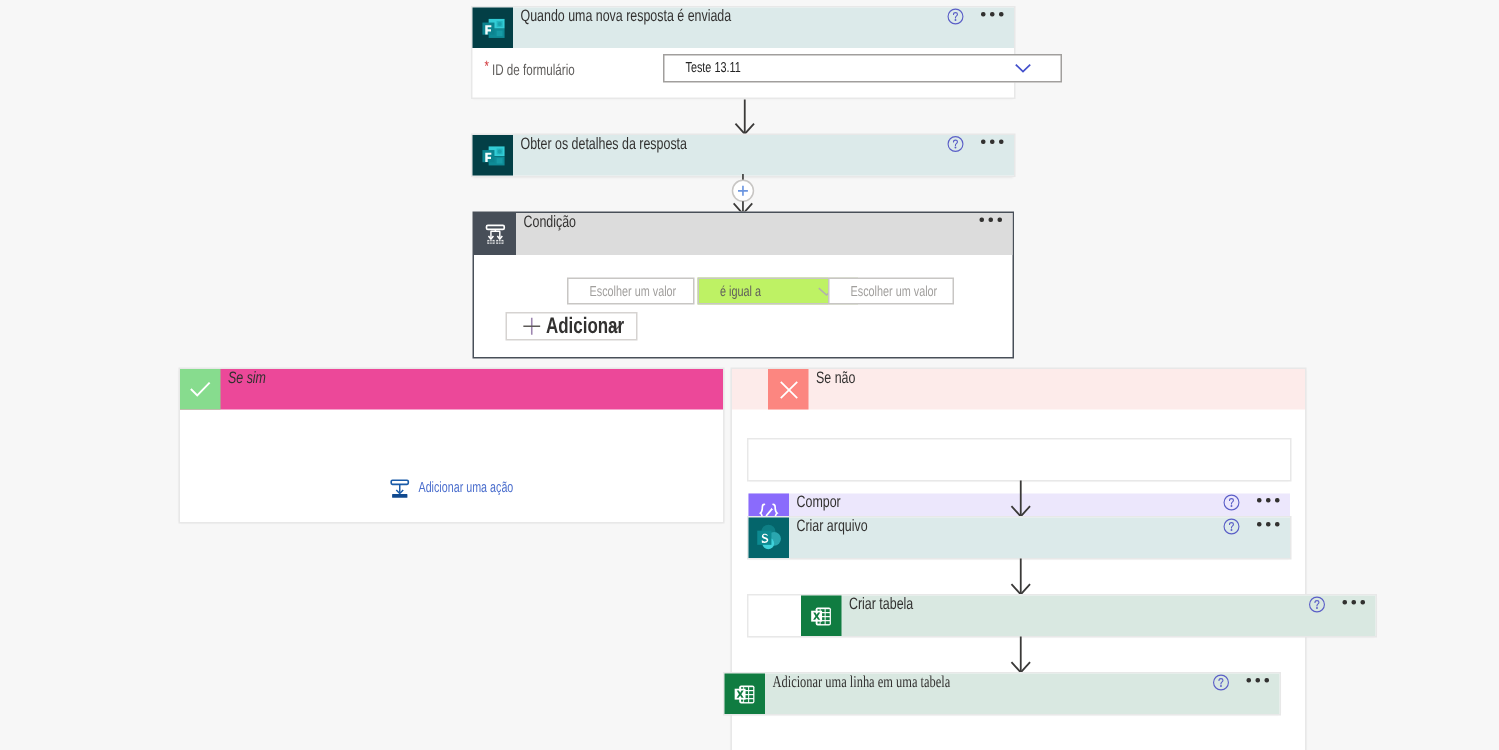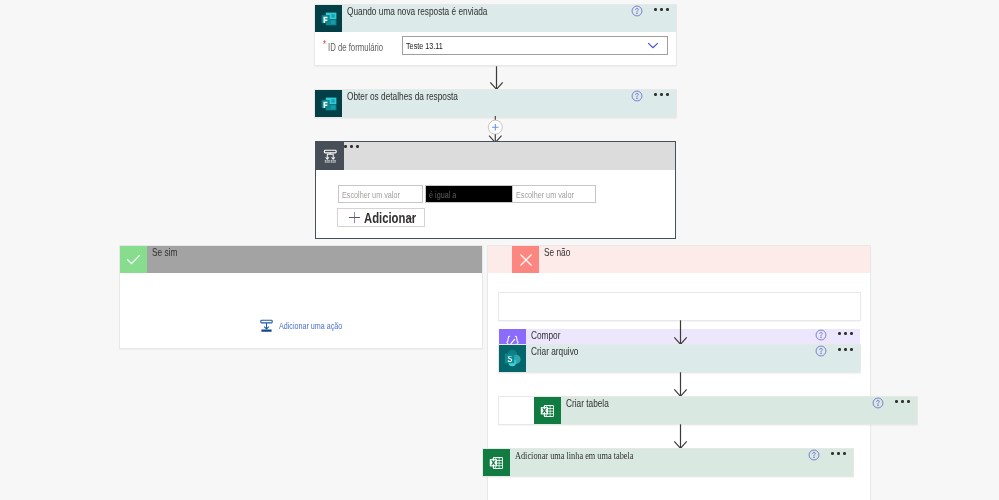--- a/index.html
+++ b/index.html
@@ -6,21 +6,21 @@
 body{width:999px;height:500px;background:#f7f7f7;font-family:"Liberation Sans",sans-serif;overflow:hidden;position:relative;}
 .card{position:absolute;box-sizing:border-box;background:#fff;box-shadow:0 0 0 1px #e8e8e8, 0 0.8px 1.8px rgba(0,0,0,0.13);}
 .hdr{display:flex;align-items:flex-start;height:27px;box-sizing:border-box;}
 .icobox{width:27px;height:27px;flex:0 0 27px;display:flex;align-items:center;justify-content:center;overflow:hidden;}
 .t{display:inline-block;transform:scaleX(0.753);transform-origin:left center;white-space:nowrap;}
 .ctitle{font-size:11px;color:#323130;margin-left:5px;flex:1;overflow:hidden;}
 .ell{width:15px;height:9px;display:inline-flex;justify-content:space-between;align-items:center;}
 .ell i{width:2.7px;height:2.7px;border-radius:50%;background:#323130;display:block;}
 .hicon{display:flex;align-items:center;margin-right:11px;}
 .emore{margin-right:7px;display:flex;align-items:center;}
-.inputbox{box-sizing:border-box;border:1px solid #a19f9d;background:#fff;font-size:9.6px;display:flex;align-items:center;padding:0 3px;color:#242424;position:absolute;}
+.inputbox{box-sizing:border-box;border:1px solid #a19f9d;background:#fff;font-size:9.6px;display:flex;align-items:center;padding:0 14px;color:#242424;position:absolute;margin-left:40px;}
 .ph{color:#a19f9d;}
 .t9b{display:inline-block;transform:scaleX(0.73);transform-origin:left center;white-space:nowrap;}
 </style>
 </head>
 <body>
 
 <div class="card" style="left:315px;top:5px;width:361px;height:60px;">
   <div class="hdr" style="background:#dceaea;">
     <span class="icobox" style="background:#033f46;">
         <svg width="18" height="18" viewBox="0 0 20 20">
@@ -114,53 +114,54 @@
 <rect x="4.2" y="14.0" width="5.2" height="2.9" fill="#ffffff"></rect>
 <rect x="10.6" y="14.0" width="5.2" height="2.9" fill="#ffffff"></rect>
 <g stroke="#474e58" stroke-width="0.6">
 <path d="M4.2 15.0 H9.4 M4.2 16.1 H9.4"></path>
 <path d="M10.6 15.0 H15.8 M10.6 16.1 H15.8"></path>
 <path d="M5.95 14.0 V16.9 M7.65 14.0 V16.9"></path>
 <path d="M12.35 14.0 V16.9 M14.05 14.0 V16.9"></path>
 </g>
 </svg>
       </span>
+    <span class="ctitle"><span class="t">Condição</span></span>
     <span class="emore" style="margin-right:7px;">
         <span class="ell">
           <i></i>
           <i></i>
           <i></i>
         </span>
       </span>
   </div>
   <span class="inputbox" style="left:22px;top:43px;width:85px;height:18px;border-color:#c8c6c4;">
     <span class="ph"><span class="t">Escolher um valor</span></span>
   </span>
-  <span class="inputbox" style="left:109px;top:43px;width:107px;height:18px;background:#000000;border-color:#c8c6c4;justify-content:space-between;">
+  <span class="inputbox" style="left:109px;top:43px;width:107px;height:18px;background:#bef264;border-color:#c8c6c4;justify-content:space-between;">
     <span style="color:#605e5c;"><span class="t">é igual a</span></span>
     <svg width="12" height="7" viewBox="0 0 14 8">
         <path d="M1 1.2 L7 6.6 L13 1.2" fill="none" stroke="#b3b0ad" stroke-width="1.15"></path>
       </svg>
   </span>
   <span class="inputbox" style="left:196px;top:43px;width:84px;height:18px;border-color:#c8c6c4;background:#ffffff;">
     <span class="ph"><span class="t">Escolher um valor</span></span>
   </span>
   <div style="position:absolute;left:21px;top:66px;width:88px;height:19px;border:1px solid #d6d3d1;background:#fff;display:flex;align-items:center;box-sizing:border-box;">
     <svg width="13" height="13" viewBox="0 0 13 13" style="margin-left:10px;">
         <path d="M6.5 0.9 V12.1" stroke="#9d86b0" stroke-width="1.05"></path>
         <path d="M0.9 6.5 H12.1" stroke="#5d5a58" stroke-width="1.05"></path>
       </svg>
     <span style="font-size:15px;font-weight:600;color:#323130;margin-left:3px;width:38px;"><span class="t">Adicionar</span></span>
     <svg width="9" height="6" viewBox="0 0 10 7" style="margin-left:4px;">
         <path d="M0.7 1.1 L5 5.7 L9.3 1.1" fill="none" stroke="#605e5c" stroke-width="1.05"></path>
       </svg>
   </div>
 </div>
 <div class="card" style="left:120px;top:246px;width:362px;height:102px;">
-  <div class="hdr" style="background:#a3a3a3;height:27px;">
+  <div class="hdr" style="background:#ec4899;height:27px;font-style:italic;">
     <span class="icobox" style="background:#87dc8e;width:27px;height:27px;flex:0 0 27px;">
       <svg width="19" height="19" viewBox="0 0 20 20">
           <path d="M3.4 9.8 L7.9 14.3 L16.6 5.4" fill="none" stroke="#ffffff" stroke-width="1.35"></path>
         </svg>
     </span>
     <span class="ctitle"><span class="t">Se sim</span></span>
   </div>
   <div style="position:absolute;left:0;top:27px;width:100%;height:75px;display:flex;align-items:center;justify-content:center;padding-top:29px;box-sizing:border-box;">
     <svg width="15" height="15" viewBox="0 0 20 20" style="margin-right:5px;">
       <rect x="2.4" y="2.9" width="15.2" height="3.6" rx="1.1" fill="none" stroke="#1a5ba8" stroke-width="1.45"></rect>

